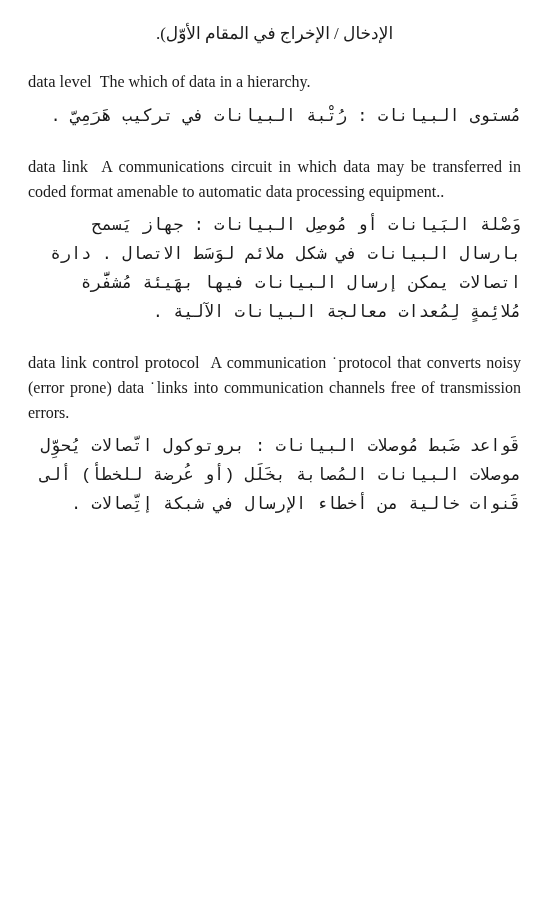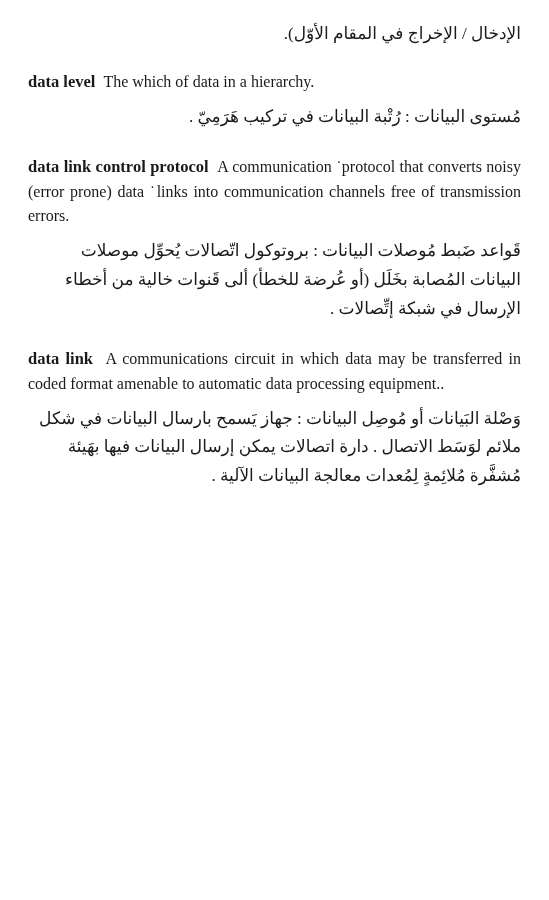--- a/index.html
+++ b/index.html
@@ -15,76 +15,76 @@
       font-family: "Times New Roman", Times, serif;
       color: #1a1a1a;
       padding: 20px 28px 28px 28px;
     }
 
     .page-content {
       width: 100%;
     }
 
     .arabic-header {
-      text-align: right;
+      text-align: center;
       direction: rtl;
       font-size: 17px;
       line-height: 1.6;
       margin-bottom: 22px;
       font-family: "Times New Roman", Times, serif;
     }
 
     .entry {
       margin-bottom: 22px;
     }
 
     .entry-title {
-      font-weight: bold;
+      font-weight: normal;
       font-size: 16.5px;
     }
 
     .entry-text {
       font-size: 16px;
       line-height: 1.55;
       text-align: justify;
     }
 
     .entry-arabic {
       direction: rtl;
       text-align: right;
       font-size: 17px;
       line-height: 1.7;
       margin-top: 8px;
-      font-family: Liberation Serif, serif;
+      font-family: Liberation Mono, monospace;
     }
   </style>
 </head>
 <body>
 
 <div class="page-content">
 
   <div class="arabic-header">الإدخال / الإخراج في المقام الأوّل).</div>
 
   <div class="entry">
     <div class="entry-text">
       <span class="entry-title">data level</span>
       &nbsp;<span>The which of data in a hierarchy.</span>
     </div>
     <div class="entry-arabic">مُستوى البيانات : رُتْبة البيانات في تركيب هَرَمِيّ .</div>
   </div>
 
   <div class="entry">
     <div class="entry-text">
+      <span class="entry-title">data link</span>
+      &nbsp;<span>A communications circuit in which data may be transferred in coded format amenable to automatic data processing equipment..</span>
+    </div>
+    <div class="entry-arabic">وَصْلة البَيانات أو مُوصِل البيانات : جهاز يَسمح بارسال البيانات في شكل ملائم لوَسَط الاتصال . دارة اتصالات يمكن إرسال البيانات فيها بهَيئة مُشفَّرة مُلائِمةٍ لِمُعدات معالجة البيانات الآلية .</div>
+  </div>
+
+  <div class="entry">
+    <div class="entry-text">
       <span class="entry-title">data link control protocol</span>
       &nbsp;<span>A communication ˙protocol that converts noisy (error prone) data ˙links into communication channels free of transmission errors.</span>
     </div>
     <div class="entry-arabic">قَواعد ضَبط مُوصلات البيانات : بروتوكول اتّصالات يُحوِّل موصلات البيانات المُصابة بخَلَل (أو عُرضة للخطأ) ألى قَنوات خالية من أخطاء الإرسال في شبكة إتِّصالات .</div>
   </div>
 
-  <div class="entry">
-    <div class="entry-text">
-      <span class="entry-title">data link</span>
-      &nbsp;<span>A communications circuit in which data may be transferred in coded format amenable to automatic data processing equipment..</span>
-    </div>
-    <div class="entry-arabic">وَصْلة البَيانات أو مُوصِل البيانات : جهاز يَسمح بارسال البيانات في شكل ملائم لوَسَط الاتصال . دارة اتصالات يمكن إرسال البيانات فيها بهَيئة مُشفَّرة مُلائِمةٍ لِمُعدات معالجة البيانات الآلية .</div>
-  </div>
-
 </div>
 
 </body></html>

